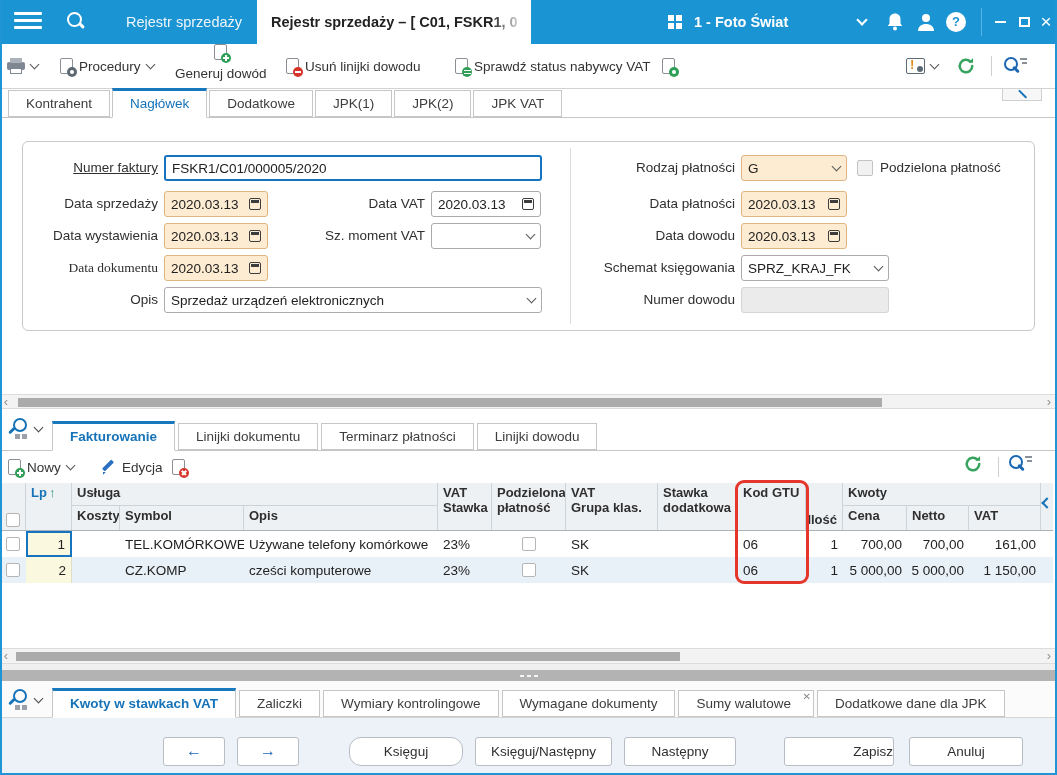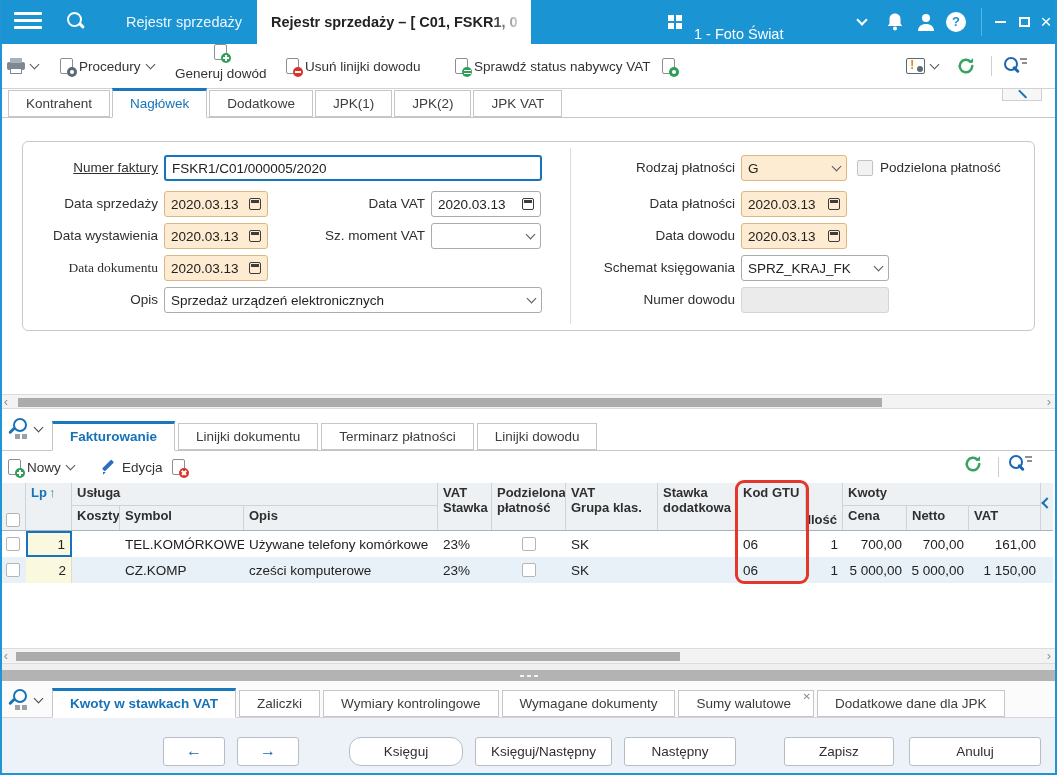--- a/index.html
+++ b/index.html
@@ -14,21 +14,21 @@
   .tb-mag{position:absolute;left:66px;top:11px;width:22px;height:22px;}
   .mag{position:relative;display:inline-block;width:20px;height:20px;}
   .mag::before{content:"";position:absolute;left:1px;top:1px;width:11px;height:11px;border:2.5px solid #fff;border-radius:50%;}
   .mag::after{content:"";position:absolute;left:12px;top:13px;width:7px;height:3px;background:#fff;border-radius:2px;transform:rotate(45deg);}
   .navlbl{position:absolute;left:104px;top:0;width:160px;height:44px;line-height:44px;text-align:center;color:#eef6fc;font-size:14.5px;cursor:pointer;}
   .doctab{position:absolute;left:257px;top:0;width:274px;height:44px;background:#fff;display:flex;align-items:center;padding:0 14px;cursor:pointer;}
   .doctab .txt{font-weight:700;font-size:14.5px;color:#222;white-space:nowrap;overflow:hidden;}
   .doctab::after{content:"";position:absolute;right:0;top:0;bottom:0;width:40px;background:linear-gradient(to right,rgba(255,255,255,0),#fff 85%);}
   .gridico{position:absolute;left:668px;top:15px;width:14px;height:14px;display:grid;grid-template-columns:6px 6px;grid-template-rows:6px 6px;gap:2px;}
   .gridico i{background:#fff;}
-  .company{position:absolute;left:694px;top:12px;height:40px;line-height:44px;color:#fff;font-weight:400;font-size:14.5px;}
+  .company{position:absolute;left:694px;top:0;height:40px;line-height:44px;color:#fff;font-weight:700;font-size:14.5px;}
   .chev{display:inline-block;width:8px;height:8px;border-right:2px solid #fff;border-bottom:2px solid #fff;transform:rotate(45deg);}
   .tb-chev{position:absolute;left:858px;top:16px;cursor:pointer;}
   .tb-bell{position:absolute;left:886px;top:12px;cursor:pointer;}
   .tb-user{position:absolute;left:916px;top:12px;cursor:pointer;}
   .tb-help{position:absolute;left:946px;top:12px;width:20px;height:20px;background:#fff;border-radius:50%;color:#1b94d3;font-weight:700;font-size:13px;text-align:center;line-height:20px;cursor:pointer;}
   .tb-sep{position:absolute;left:981px;top:8px;width:1px;height:28px;background:#56b4e4;}
   .wbtn{position:absolute;top:0;width:24px;height:44px;display:flex;align-items:center;justify-content:center;cursor:pointer;}
   .wmin i{width:11px;height:2px;background:#fff;display:block;}
   .wmax i{width:11px;height:10px;border:2px solid #fff;display:block;}
   .wclose{color:#fff;font-size:19px;line-height:44px;}
@@ -487,18 +487,18 @@
     </div>
     <div class="tab">Dodatkowe dane dla JPK</div>
   </div>
 
   <div id="footer">
     <div class="fbtn arrow" style="left:163px;width:62px;"><span>←</span></div>
     <div class="fbtn arrow" style="left:237px;width:62px;"><span>→</span></div>
     <div class="fbtn" style="left:349px;width:114px;border-radius:12px;">Księguj</div>
     <div class="fbtn" style="left:475px;width:137px;">Księguj/Następny</div>
     <div class="fbtn" style="left:624px;width:112px;">Następny</div>
-    <div class="fbtn" style="left:784px;width:110px;">Zapisz</div>
-    <div class="fbtn" style="left:909px;width:132px;">Anuluj</div>
+    <div class="fbtn" style="left:784px;width:110px;text-align:right;">Zapisz</div>
+    <div class="fbtn" style="left:909px;width:114px;">Anuluj</div>
   </div>
 
   <div class="frame"></div>
 </div>
 
 </body></html>

